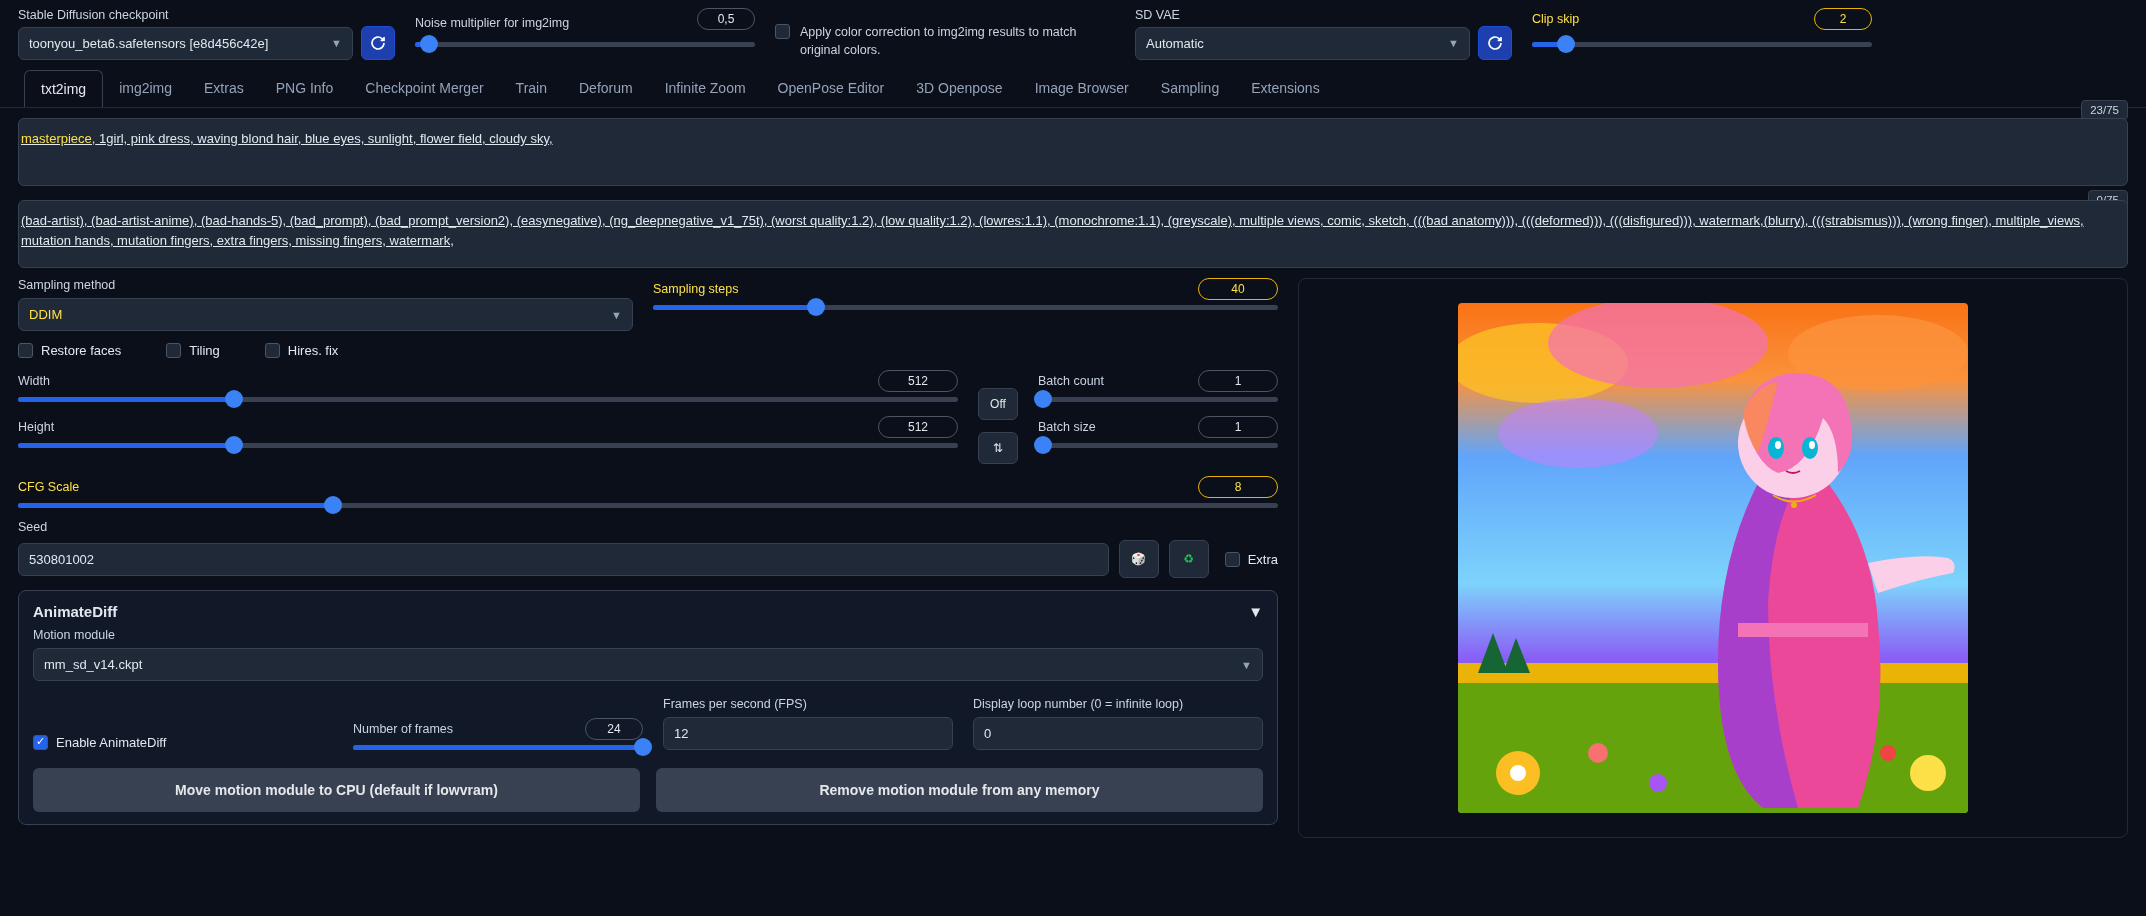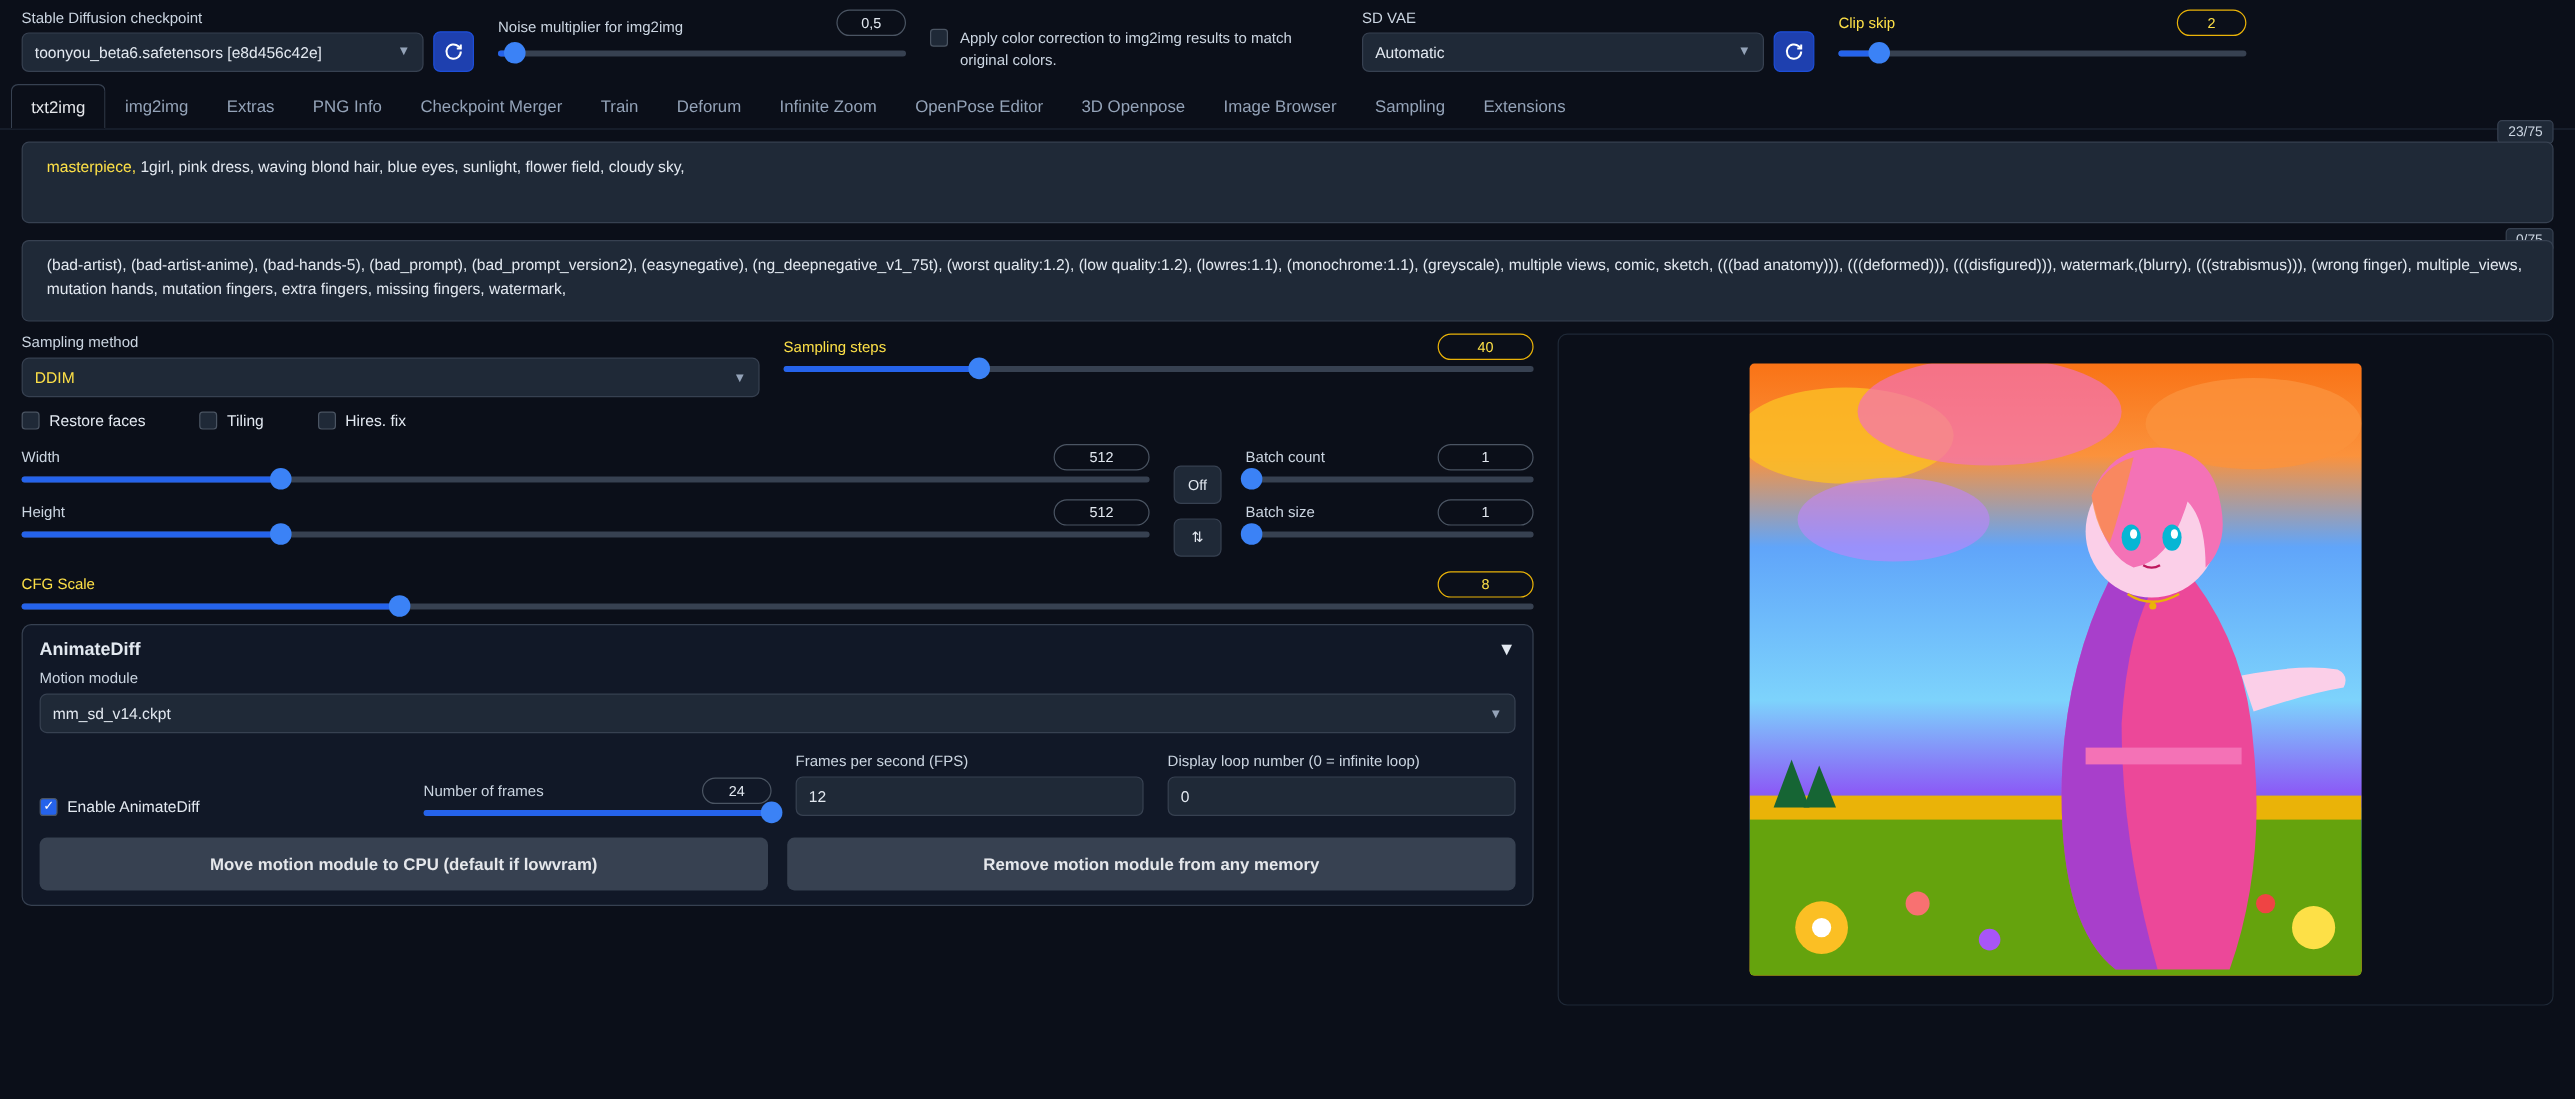--- a/index.html
+++ b/index.html
@@ -40,30 +40,30 @@
 .slider-thumb {
   width:18px; height:18px; background:#3b82f6; border-radius:50%;
   position:absolute; top:-7px; transform: translateX(-50%);
 }
 .checkbox-sq {
   width:15px; height:15px; border:1px solid #4b5563; border-radius:3px;
   display:inline-block; vertical-align:middle; background:#1f2937;
 }
 .checkbox-sq.checked { background:#2563eb; position:relative; }
 .checkbox-sq.checked::after { content:"✓"; color:#fff; font-size:11px; position:absolute; top:-1px; left:2px;}
-.tabs { display:flex; padding: 4px 9px 0; border-bottom:1px solid #1f2937;}
+.tabs { display:flex; padding: 4px 24px 0; border-bottom:1px solid #1f2937;}
 .tab { padding:10px 16px; color:#94a3b8; cursor:pointer; font-size:14px; }
 .tab.active { background:#0b0f19; border:1px solid #374151; border-bottom:none; border-radius:6px 6px 0 0; color:#e5e7eb; }
 .token-badge {
   position:absolute; background:#1f2937; border:1px solid #374151; border-radius:4px;
   padding:3px 8px; font-size:11.5px; color:#cbd5e1;
 }
 .prompt-box {
-  background:#1f2937; border:1px solid #374151; border-radius:6px; padding:10px 20px;
-  color:#e2e8f0; font-size:13px; line-height:1.5; position:relative;
+  background:#1f2937; border:1px solid #374151; border-radius:6px; padding:10px 2px;
+  color:#e2e8f0; font-size:13px; line-height:1.5; position:relative;text-decoration:underline;
 }
 .hl-span { color:#fde047; }
 .main-cols { display:flex; gap:20px; padding: 10px 18px; }
 .left-col { flex: 0 0 1260px; display:flex; flex-direction:column; gap:12px; }
 .right-col { flex:1; border:1px solid #1f2937; border-radius:8px; padding:10px; display:flex; align-items:center; justify-content:center; min-height:560px;}
 .row-flex { display:flex; gap:20px; align-items:flex-start; }
 .section-label-row { display:flex; justify-content:space-between; align-items:center; margin-bottom:5px;}
 .input-box {
   background:#1f2937; border:1px solid #374151; border-radius:6px; padding:8px 10px;
   color:#e2e8f0; font-size:13px;
@@ -276,20 +276,38 @@
       <div class="section-label-row">
         <span class="label hl">CFG Scale</span>
         <span class="value-box hl" style="min-width:80px;">8</span>
       </div>
       <div class="slider-track">
         <div class="slider-fill" style="width:25%;"></div>
         <div class="slider-thumb" style="left:25%;"></div>
       </div>
     </div>
 
+    <div>
+      <div class="label" style="margin-bottom:6px;">Seed</div>
+      <div style="display:flex; gap:10px; align-items:center;">
+        <div class="input-box" style="flex:1;">
+          <span>530801002</span>
+        </div>
+        <div class="small-btn" style="width:40px;height:38px;">
+            <span>🎲</span>
+          </div>
+        <div class="small-btn" style="width:40px;height:38px;color:#22c55e;">
+            <span>♻</span>
+          </div>
+        <label style="display:flex; gap:8px; align-items:center; margin-left:6px;">
+          <span class="checkbox-sq"></span>
+          <span>Extra</span>
+        </label>
+      </div>
+    </div>
 
     <div class="panel">
       <div class="panel-header">
         <span>AnimateDiff</span>
         <span style="cursor:pointer;">▼</span>
       </div>
       <div class="label" style="margin-bottom:6px;">Motion module</div>
       <div class="select-wrap" style="width:100%;">
         <span>mm_sd_v14.ckpt</span>
         <span class="chevron">▼</span>

